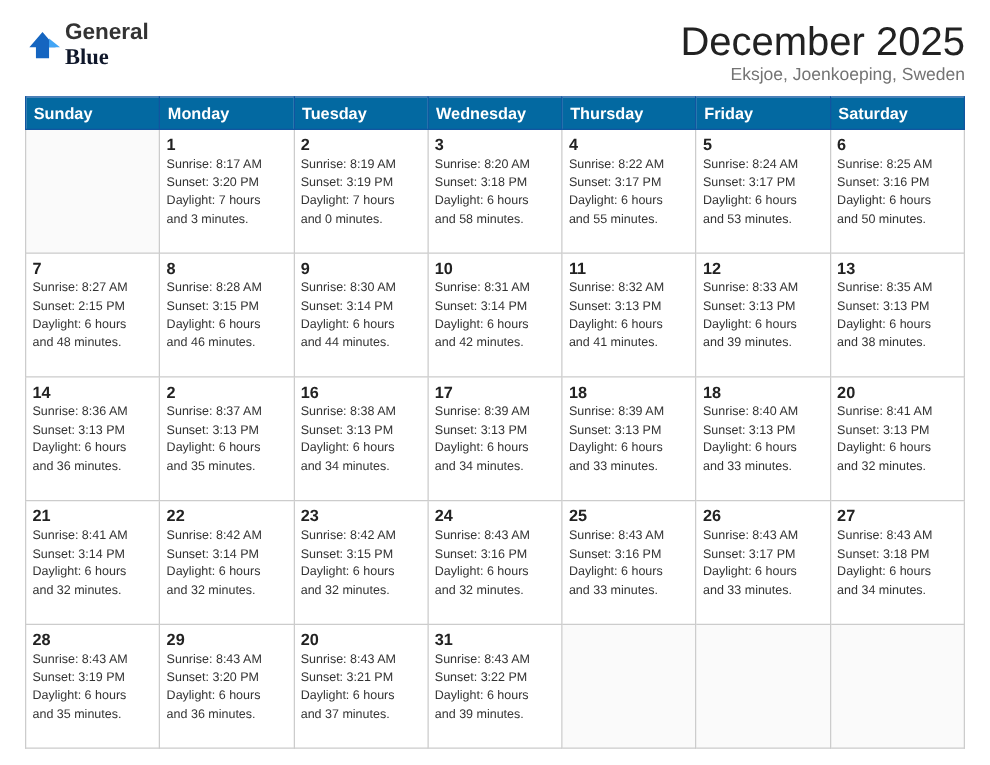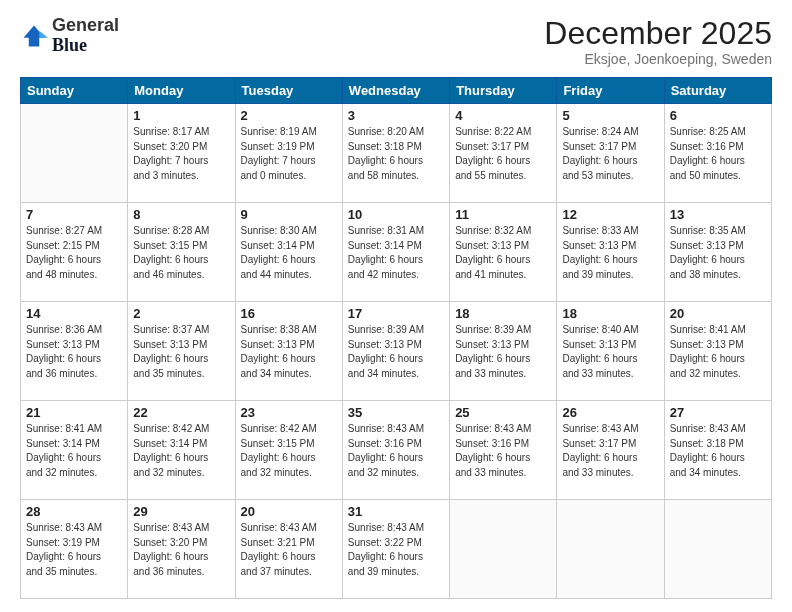--- a/index.html
+++ b/index.html
@@ -292,21 +292,21 @@
 and 32 minutes.</div>
           </td>
           <td>
             <span class="day-num">23</span>
             <div class="day-info" style="white-space: pre-line;">Sunrise: 8:42 AM
 Sunset: 3:15 PM
 Daylight: 6 hours
 and 32 minutes.</div>
           </td>
           <td>
-            <span class="day-num">35</span>
+            <span class="day-num">24</span>
             <div class="day-info" style="white-space: pre-line;">Sunrise: 8:43 AM
 Sunset: 3:16 PM
 Daylight: 6 hours
 and 32 minutes.</div>
           </td>
           <td>
             <span class="day-num">25</span>
             <div class="day-info" style="white-space: pre-line;">Sunrise: 8:43 AM
 Sunset: 3:16 PM
 Daylight: 6 hours

